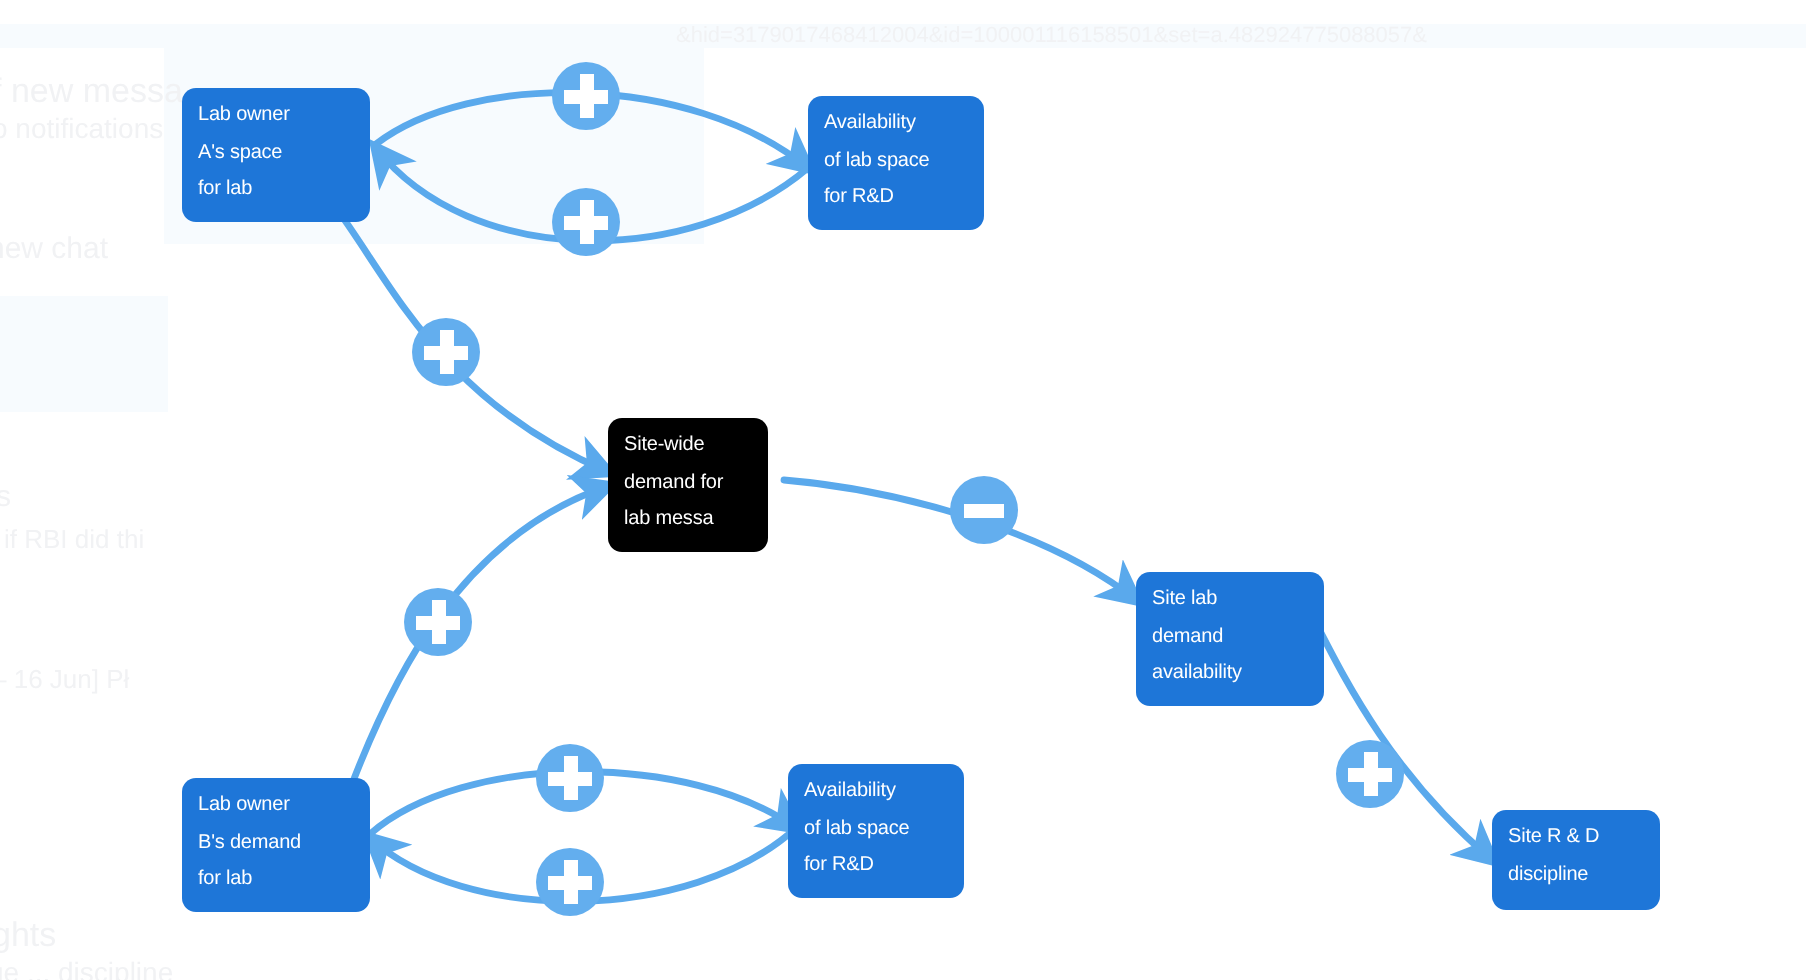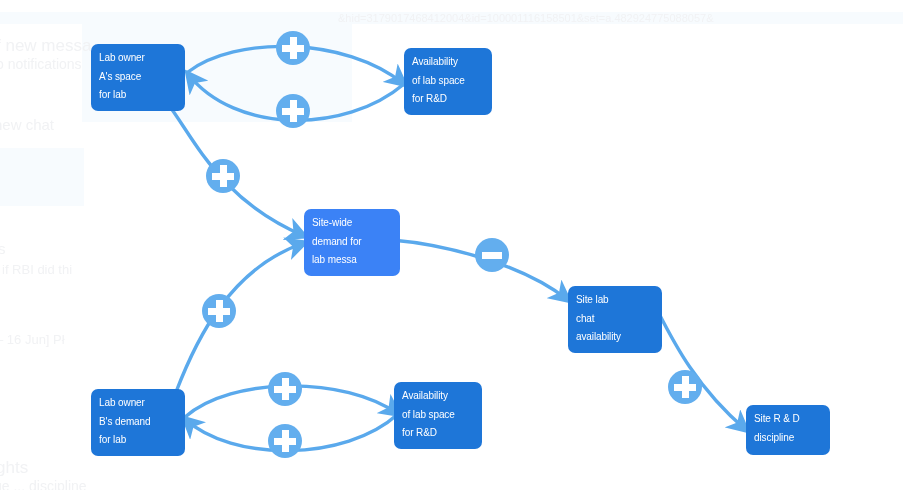--- a/index.html
+++ b/index.html
@@ -88,28 +88,28 @@
       <div class="node" style="left: 91px; top: 44px; width: 94px; min-height: 62px; background: rgb(30, 118, 216); color: rgb(255, 255, 255);">
         <span>Lab owner</span>
         <span>A's space</span>
         <span>for lab</span>
       </div>
       <div class="node" style="left: 404px; top: 48px; width: 88px; min-height: 64px; background: rgb(30, 118, 216); color: rgb(255, 255, 255);">
         <span>Availability</span>
         <span>of lab space</span>
         <span>for R&amp;D</span>
       </div>
-      <div class="node" style="left: 304px; top: 209px; width: 96px; min-height: 62px; background: #3b82f6; color: rgb(255, 255, 255);">
+      <div class="node" style="left: 304px; top: 209px; width: 80px; min-height: 62px; background: #000000; color: rgb(255, 255, 255);">
         <span>Site-wide</span>
         <span>demand for</span>
         <span>lab messa</span>
       </div>
       <div class="node" style="left: 568px; top: 286px; width: 94px; min-height: 62px; background: rgb(30, 118, 216); color: rgb(255, 255, 255);">
         <span>Site lab</span>
-        <span>chat</span>
+        <span>demand</span>
         <span>availability</span>
       </div>
       <div class="node" style="left: 91px; top: 389px; width: 94px; min-height: 62px; background: rgb(30, 118, 216); color: rgb(255, 255, 255);">
         <span>Lab owner</span>
         <span>B's demand</span>
         <span>for lab</span>
       </div>
       <div class="node" style="left: 394px; top: 382px; width: 88px; min-height: 64px; background: rgb(30, 118, 216); color: rgb(255, 255, 255);">
         <span>Availability</span>
         <span>of lab space</span>

